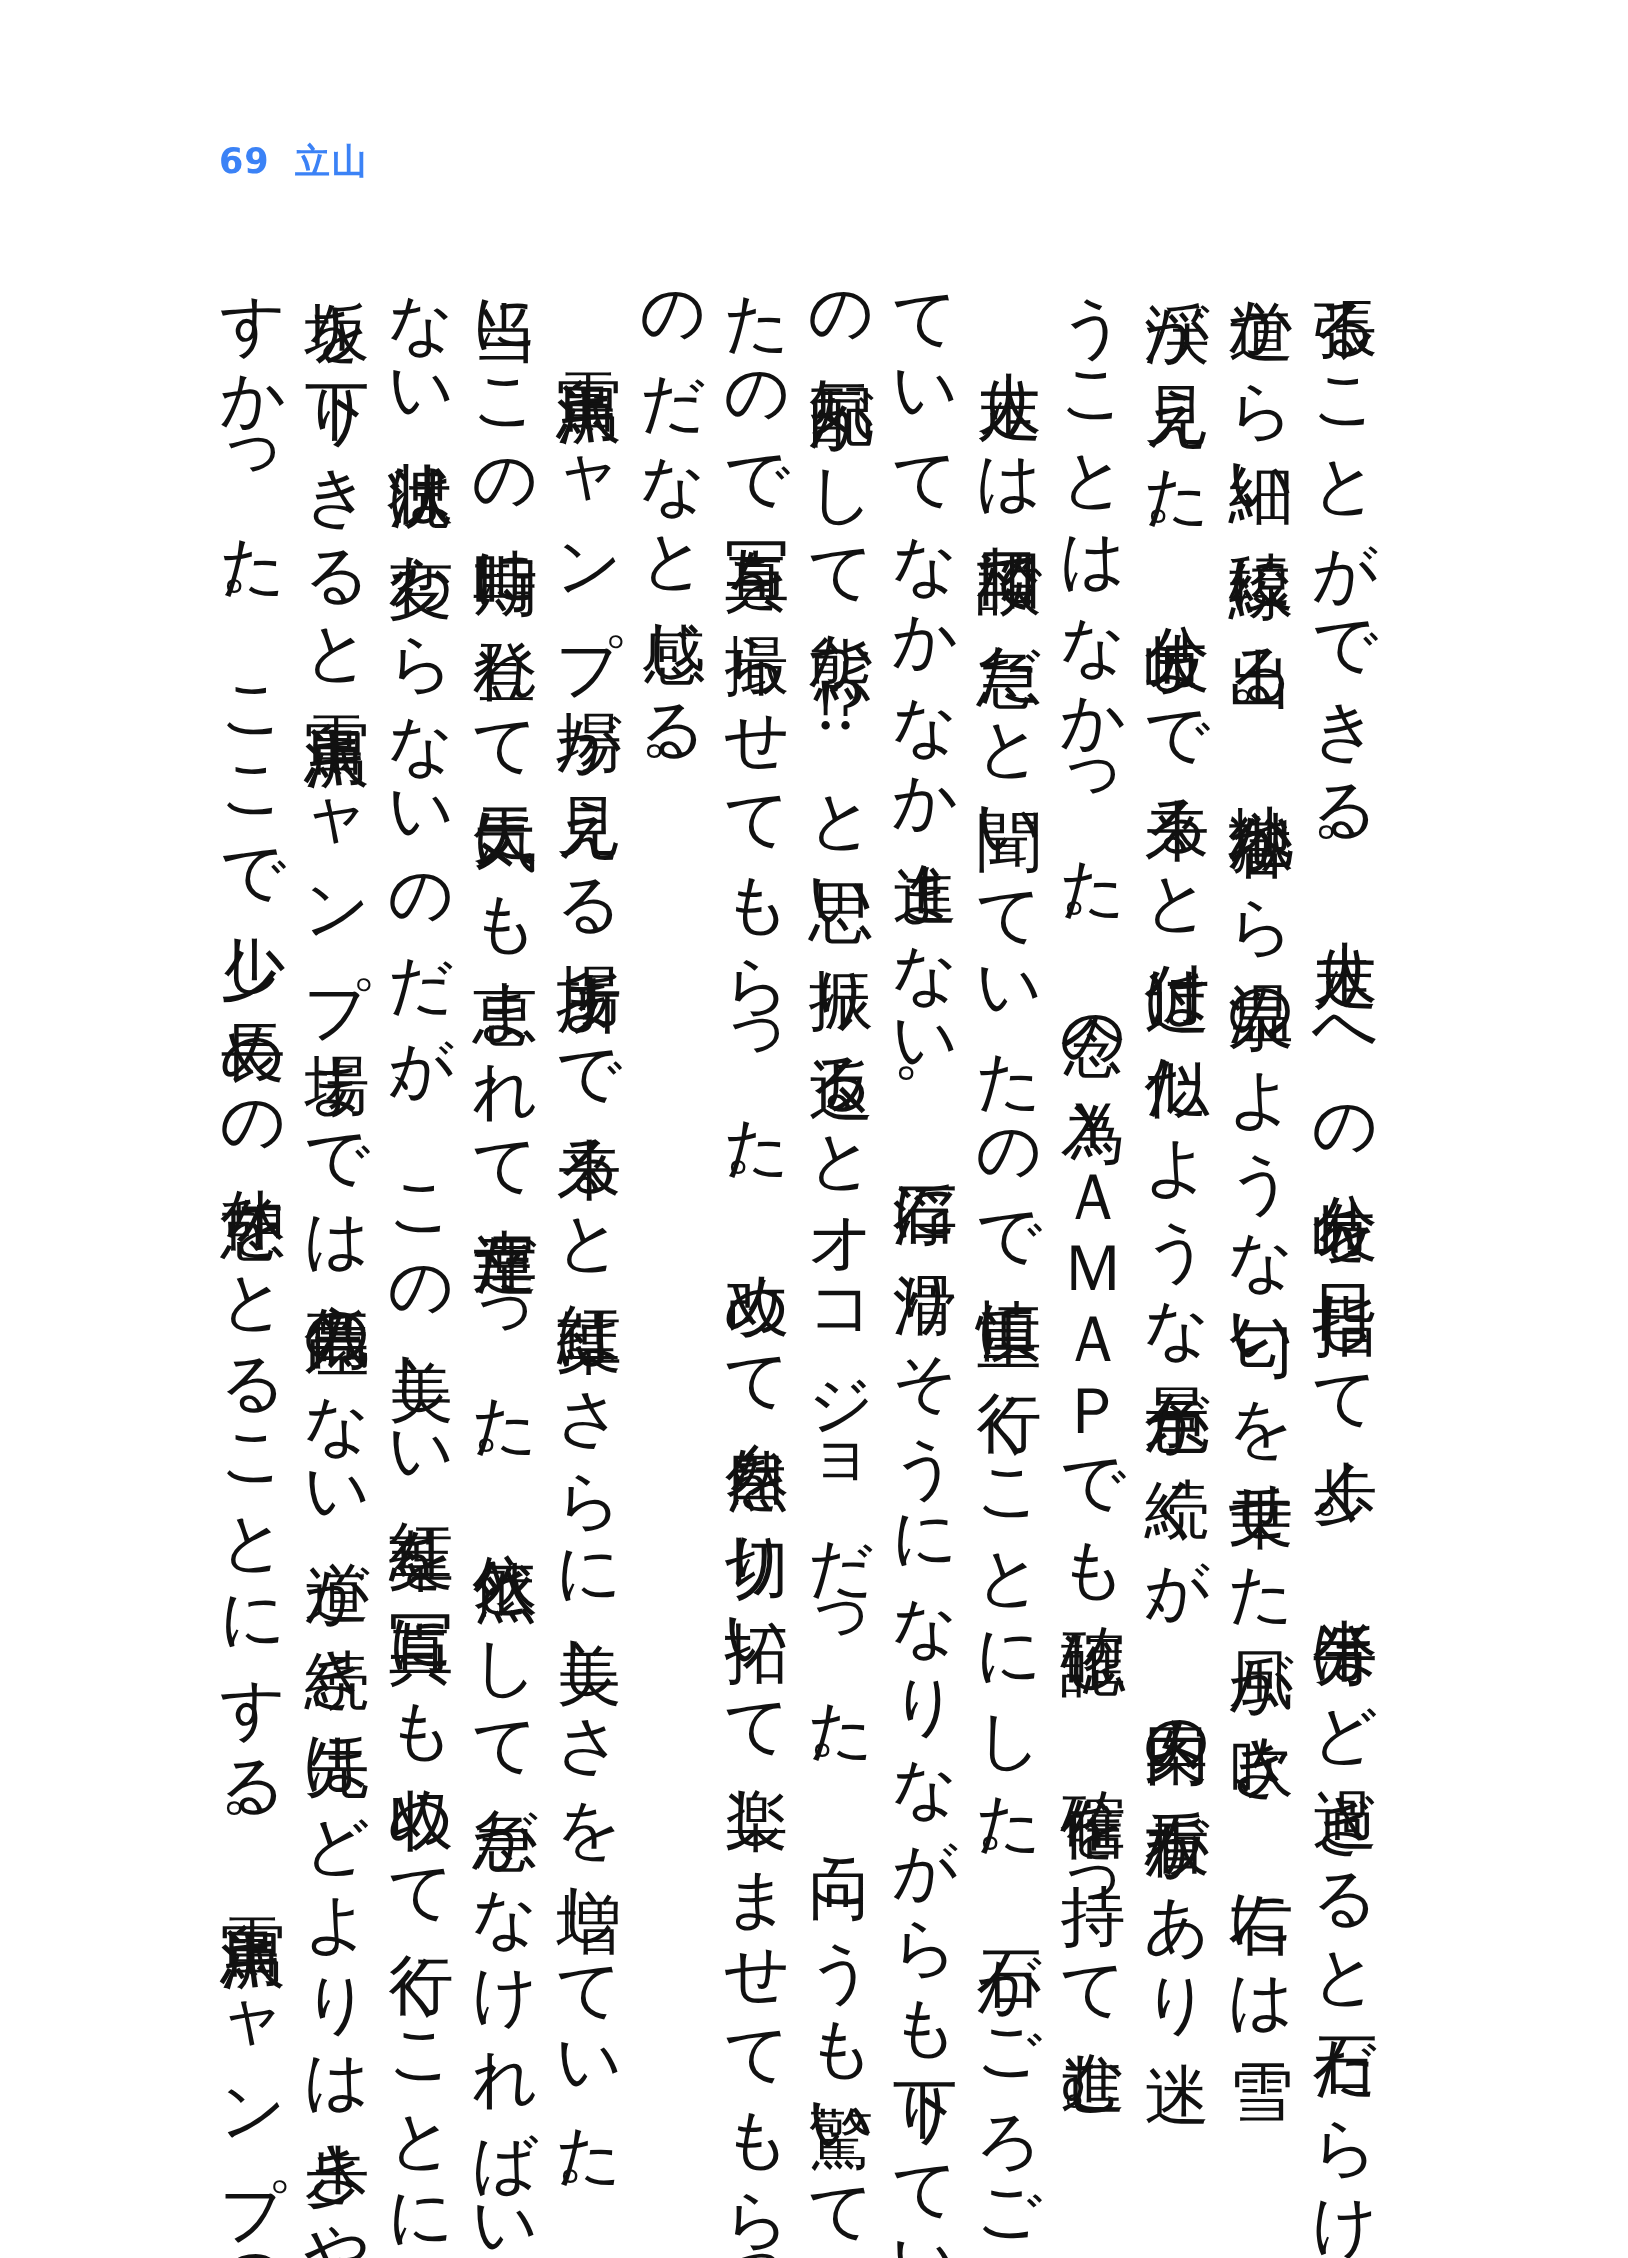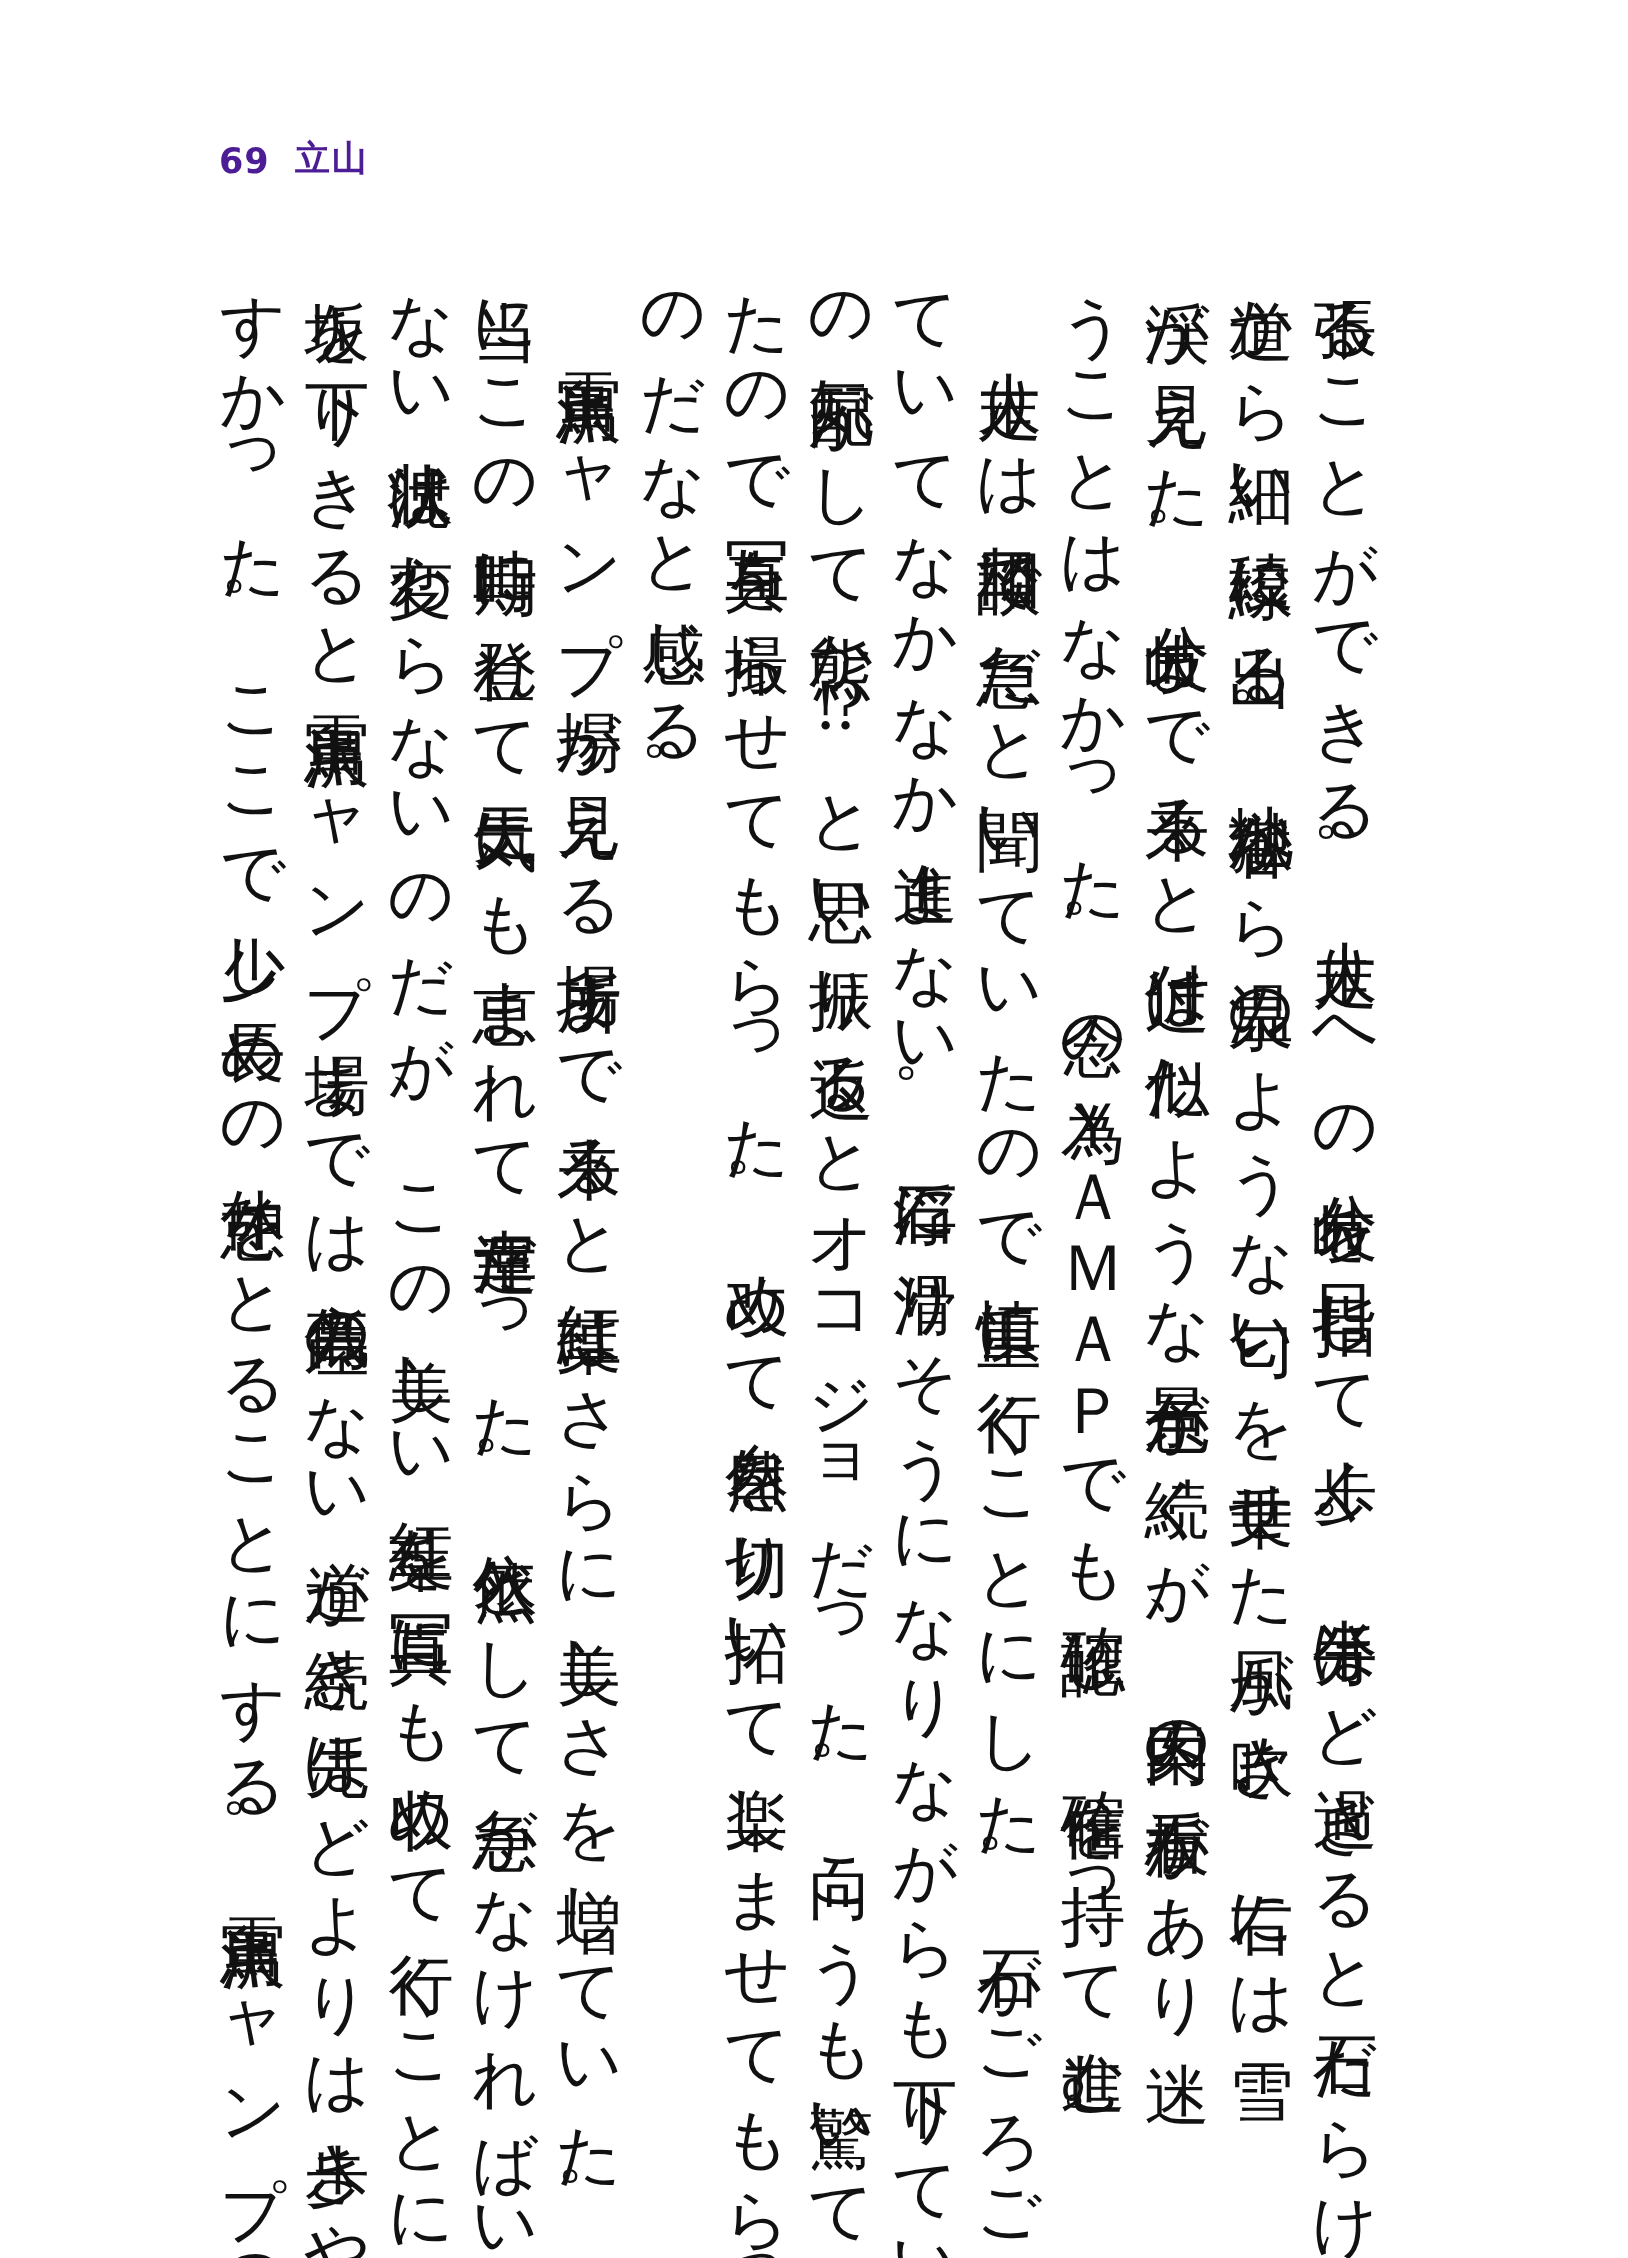--- a/index.html
+++ b/index.html
@@ -18,31 +18,30 @@
     position: absolute;
     left: 219px;
     top: 139px;
     height: 44px;
     display: flex;
     align-items: center;
     font-family: "DejaVu Sans", "Liberation Sans", sans-serif;
     font-weight: bold;
     font-size: 35px;
     line-height: 44px;
-    color: #4c1d95;
+    color: #3b82f6;
   }
   .running-head .page-number {
     display: inline-block;
     width: 76px;
     letter-spacing: 0.9px;
   }
   .running-head .chapter-title {
     display: inline-block;
     letter-spacing: 1.8px;
-    font-family: Liberation Mono, monospace;
   }
   .body-text {
     position: absolute;
     top: 249px;
     right: 242px;
     height: 1800px;
     writing-mode: vertical-rl;
     -webkit-writing-mode: vertical-rl;
     text-orientation: mixed;
     font-family: "DejaVu Serif", "Liberation Serif", serif;

